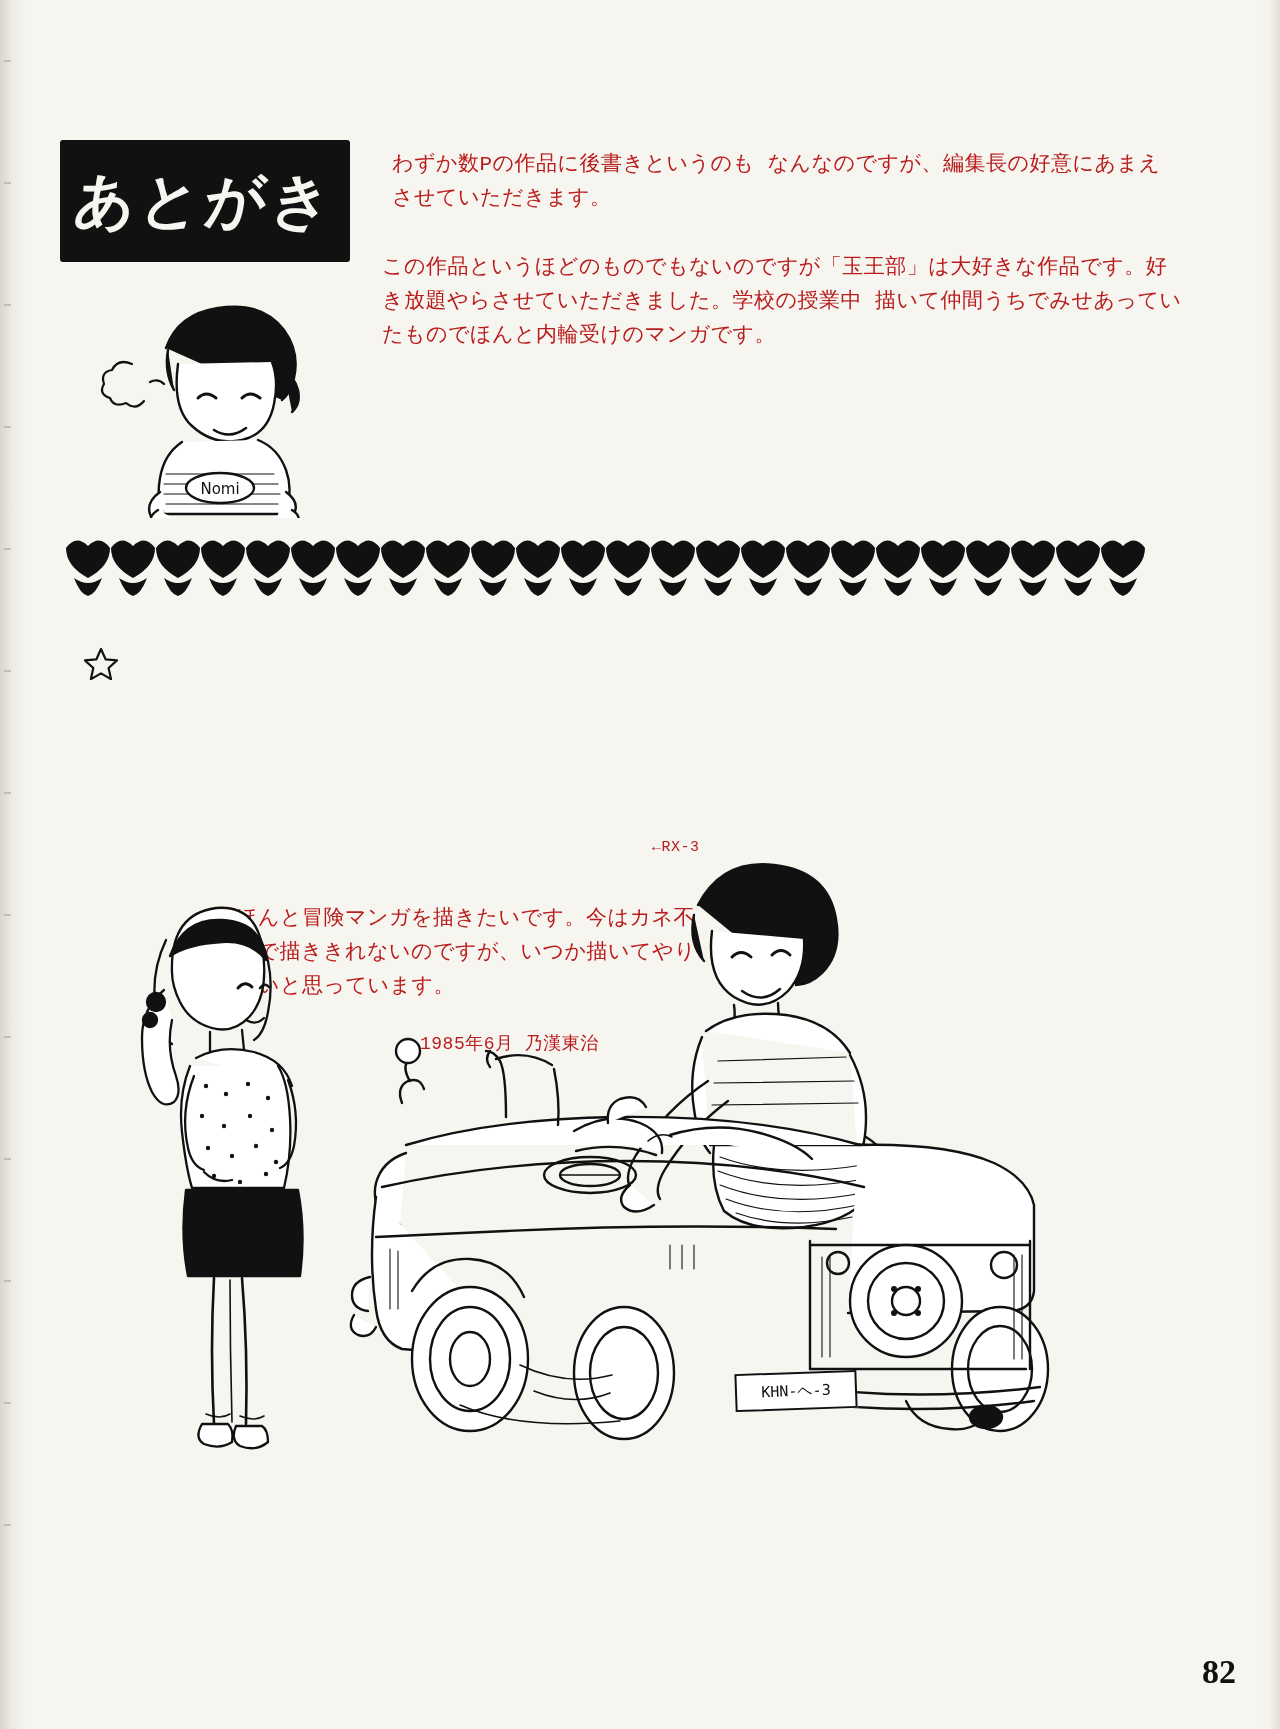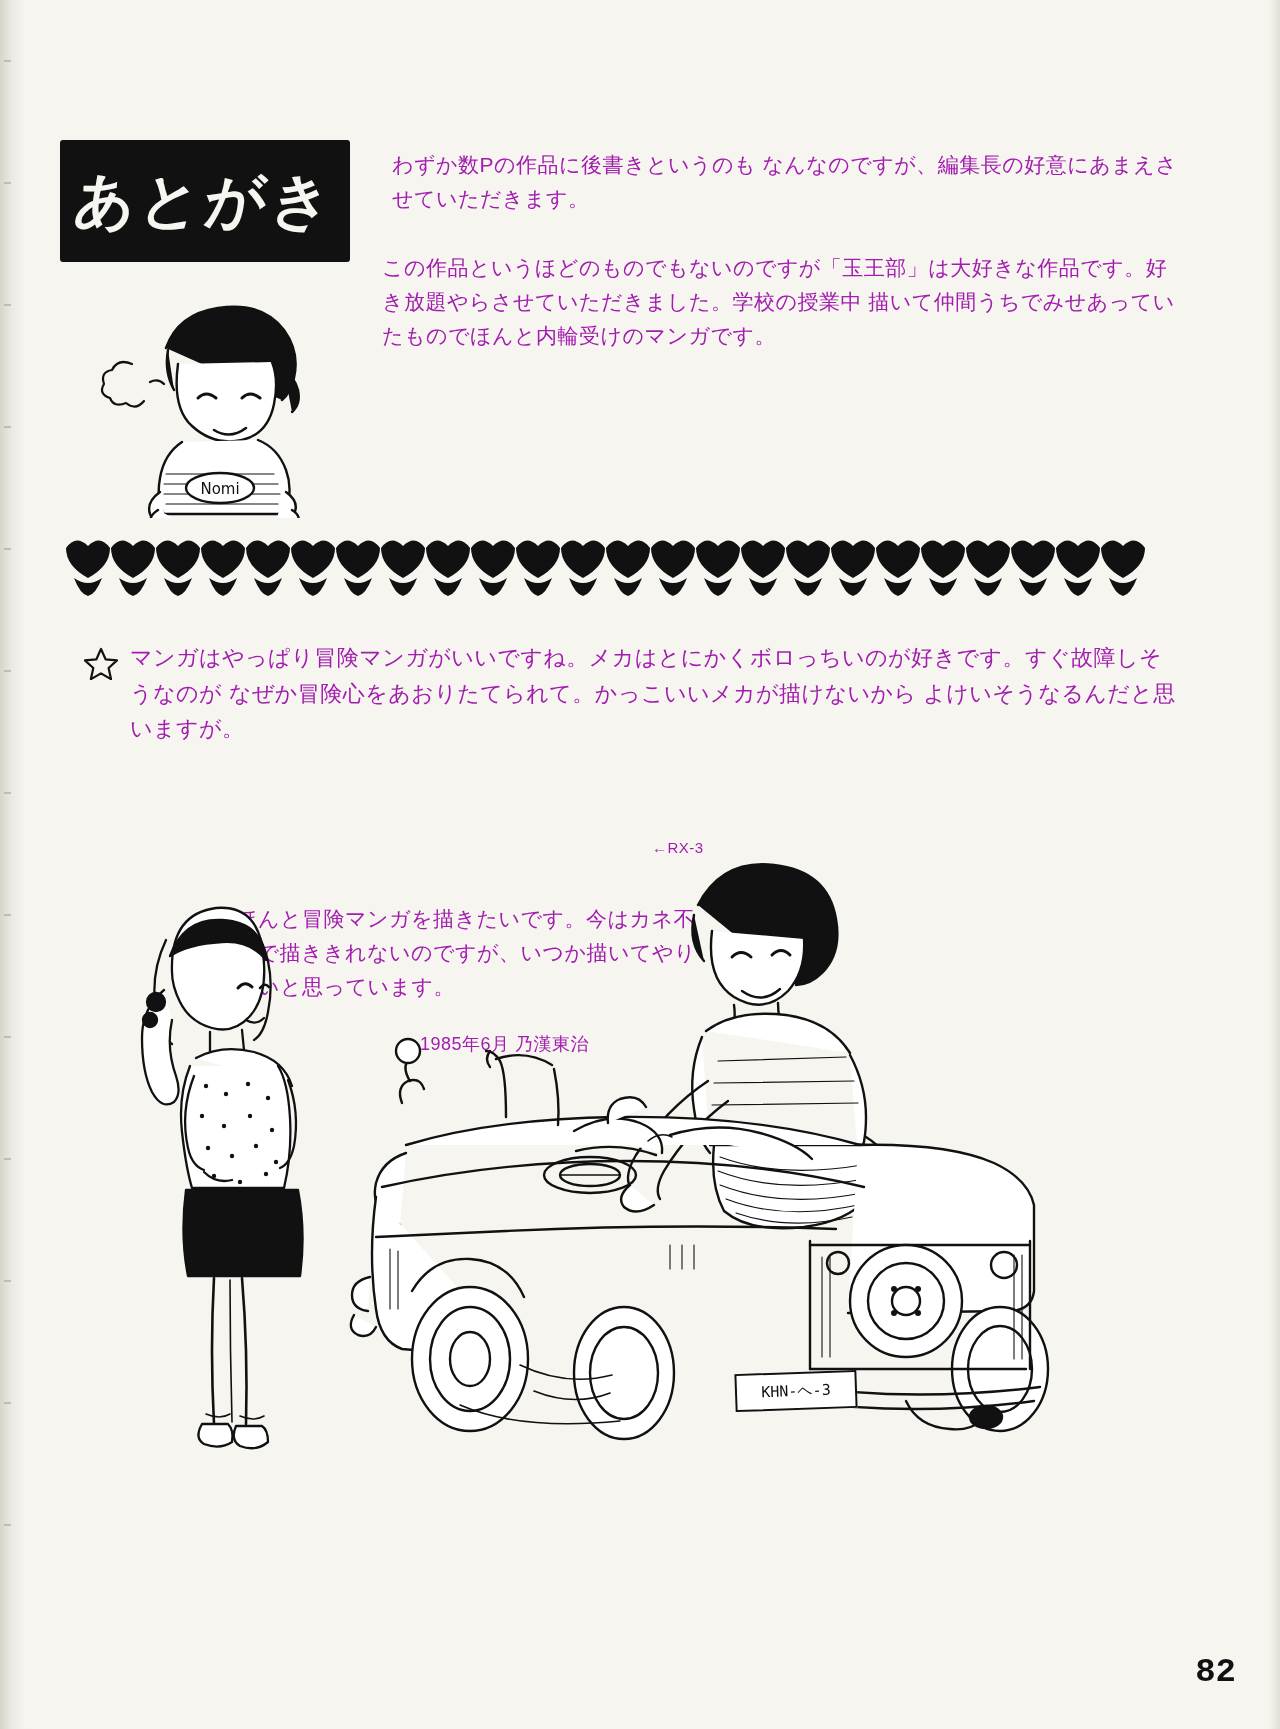--- a/index.html
+++ b/index.html
@@ -58,22 +58,22 @@
     color: #f7f5f0;
     font-family: "DejaVu Sans", sans-serif;
     font-size: 60px;
     font-weight: bold;
     letter-spacing: 4px;
     transform: skewX(-4deg);
   }
 
   
   .hw {
-    font-family: Liberation Sans, sans-serif;
-    color: #a21caf;
+    font-family: Liberation Mono, monospace;
+    color: #b91c1c;
     line-height: 1.62;
     letter-spacing: .5px;
   }
   .hw.t1 { font-size: 21px; }
   .hw.t2 { font-size: 22px; }
 
   .para-a { position: absolute; left: 392px; top: 148px; width: 790px; }
   .para-b { position: absolute; left: 382px; top: 251px; width: 800px; }
   .para-c { position: absolute; left: 382px; top: 392px; width: 810px; }
 
@@ -124,21 +124,21 @@
     font-family: "DejaVu Sans Mono", monospace;
     color: #111;
   }
 
   .page-number {
     position: absolute;
     right: 44px; bottom: 38px;
     font-size: 34px;
     font-weight: bold;
     color: #111;
-    font-family: Liberation Mono, monospace;
+    font-family: Liberation Serif, serif;
   }
 </style>
 </head>
 <body>
 
 <div class="page">
 
   <div class="paper-edge-left"></div>
   <div class="paper-edge-right"></div>
   <div class="spine-marks">
@@ -240,21 +240,20 @@
       </g>
     </svg>
   </div>
 
   <div class="star-bullet">
     <svg viewBox="0 0 34 34" width="34" height="34">
       <path d="M17 3 l4.6 10.3 L33 14.4 l-8.4 7.6 2.4 11.1 L17 27.4 6.9 33.1 9.3 22 0.9 14.4 12.4 13.3 z" fill="none" stroke="#111" stroke-width="2.2" stroke-linejoin="round"></path>
     </svg>
   </div>
 
-  <div class="hw t2 para-d">マンガはやっぱり冒険マンガがいいですね。メカはとにかくボロっちいのが好きです。すぐ故障しそうなのが なぜか冒険心をあおりたてられて。かっこいいメカが描けないから よけいそうなるんだと思いますが。</div>
   <div class="hw t1 para-f">ほんと冒険マンガを描きたいです。今はカネ不足で描ききれないのですが、いつか描いてやりたいと思っています。</div>
   <div class="hw rx7-note">←RX-3</div>
   <div class="hw sign">1985年6月  乃漢東治</div>
 
   <div class="art-girl">
     <svg viewBox="0 0 230 640" width="230" height="640">
       <g fill="none" stroke="#111" stroke-width="2.3" stroke-linecap="round" stroke-linejoin="round">
 
         <path d="M56 60 q-16 34 -10 70 q4 26 16 34"></path>
         <path d="M150 58 q16 34 8 74 q-4 22 -14 28"></path>

